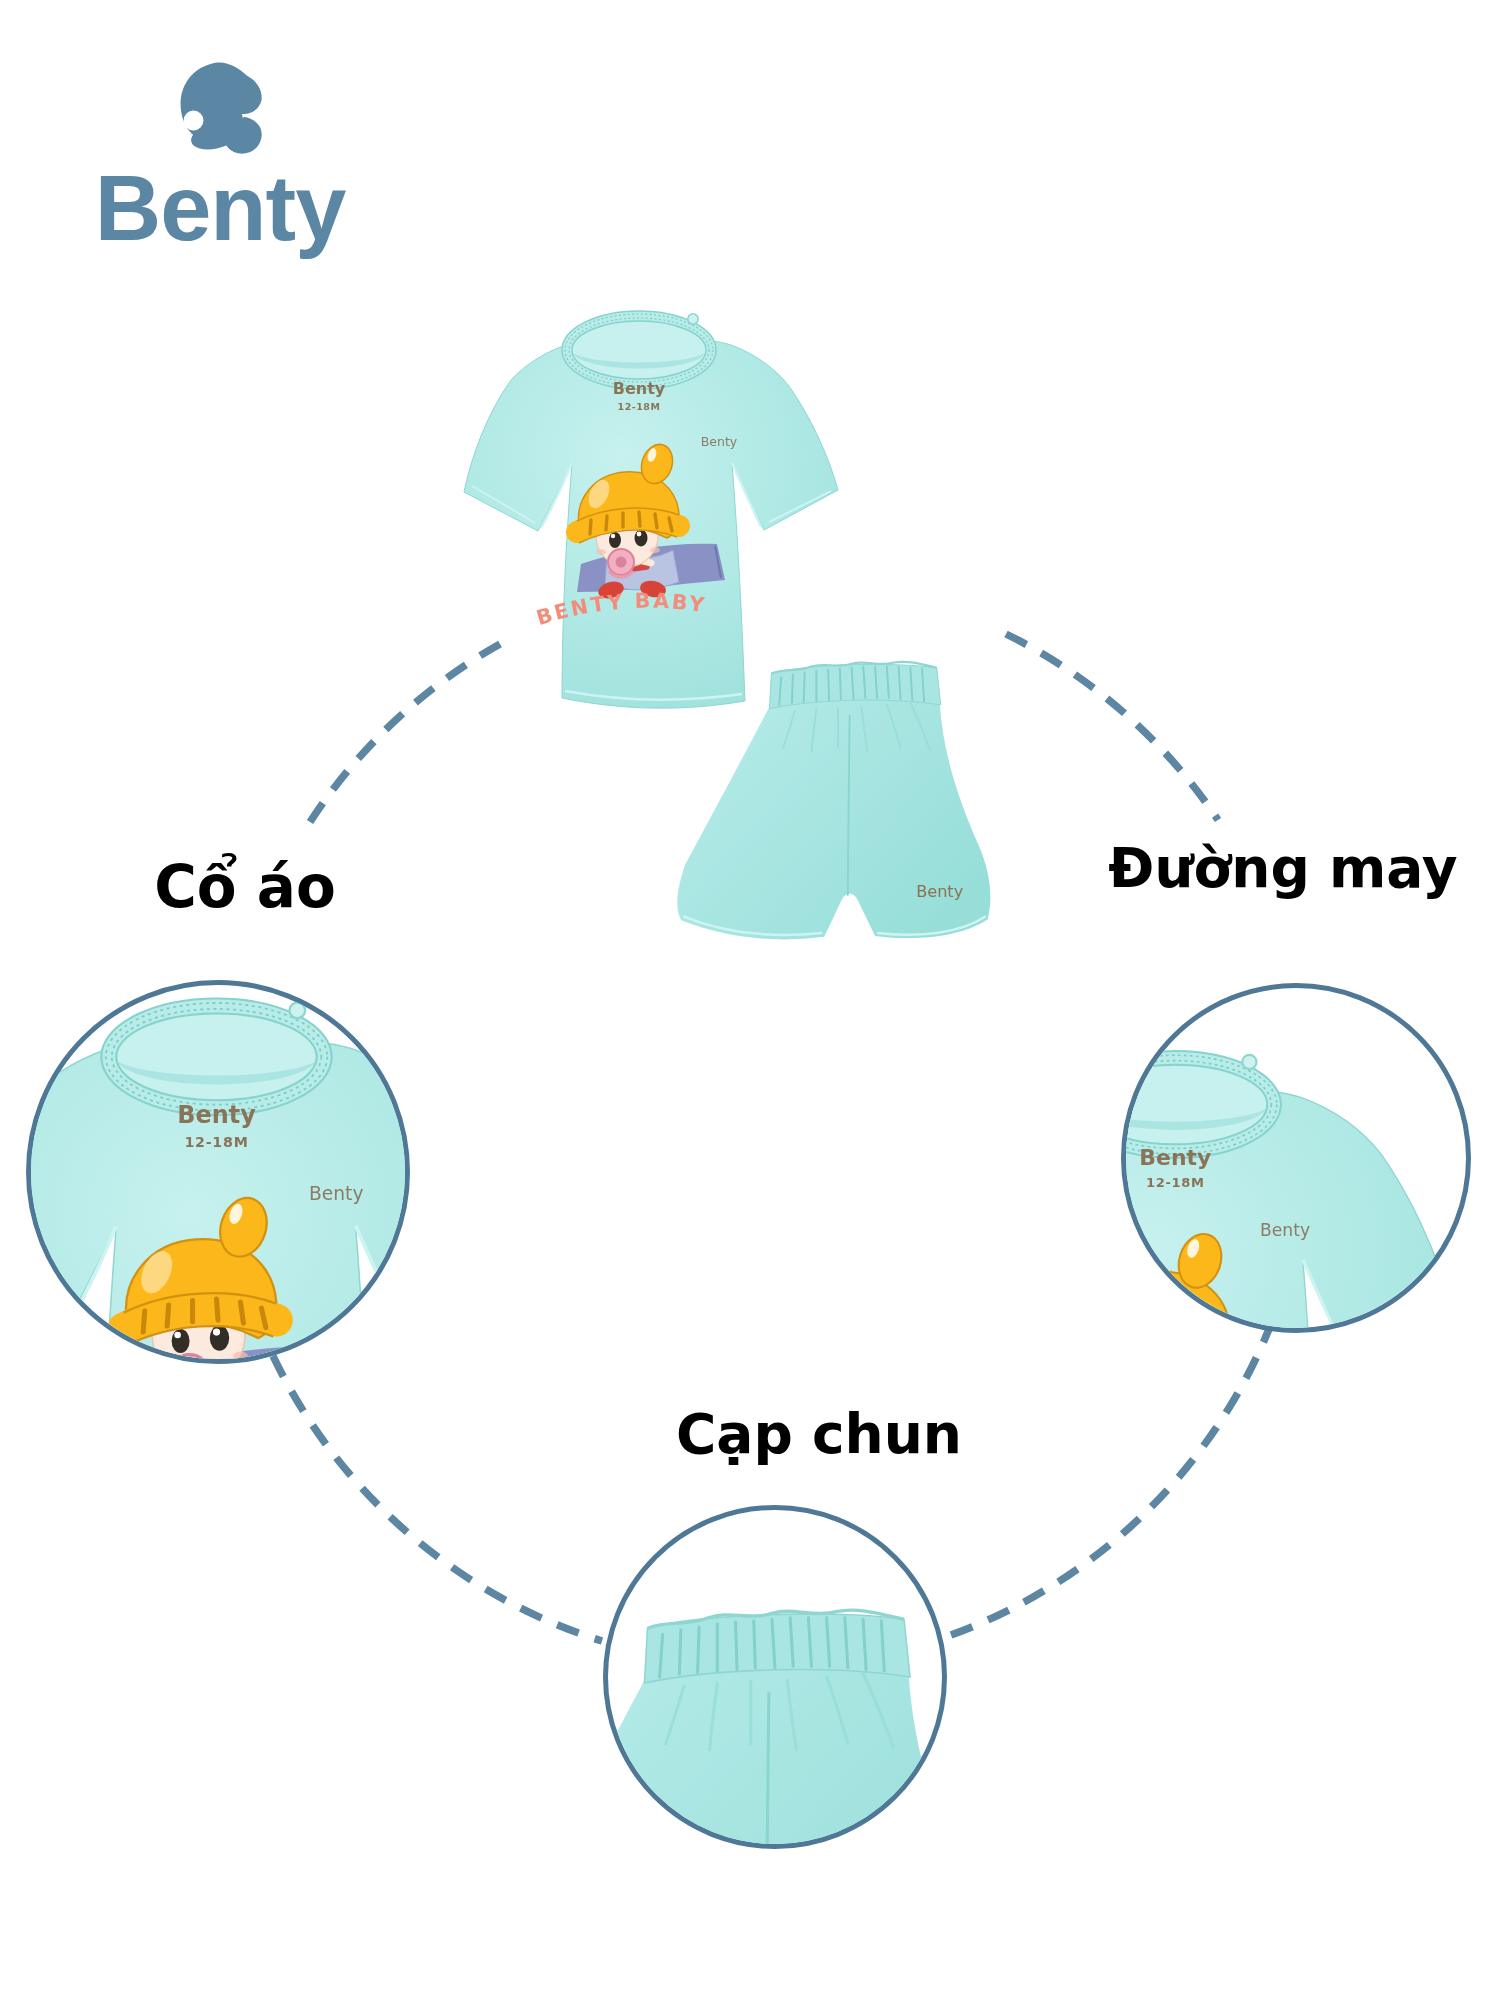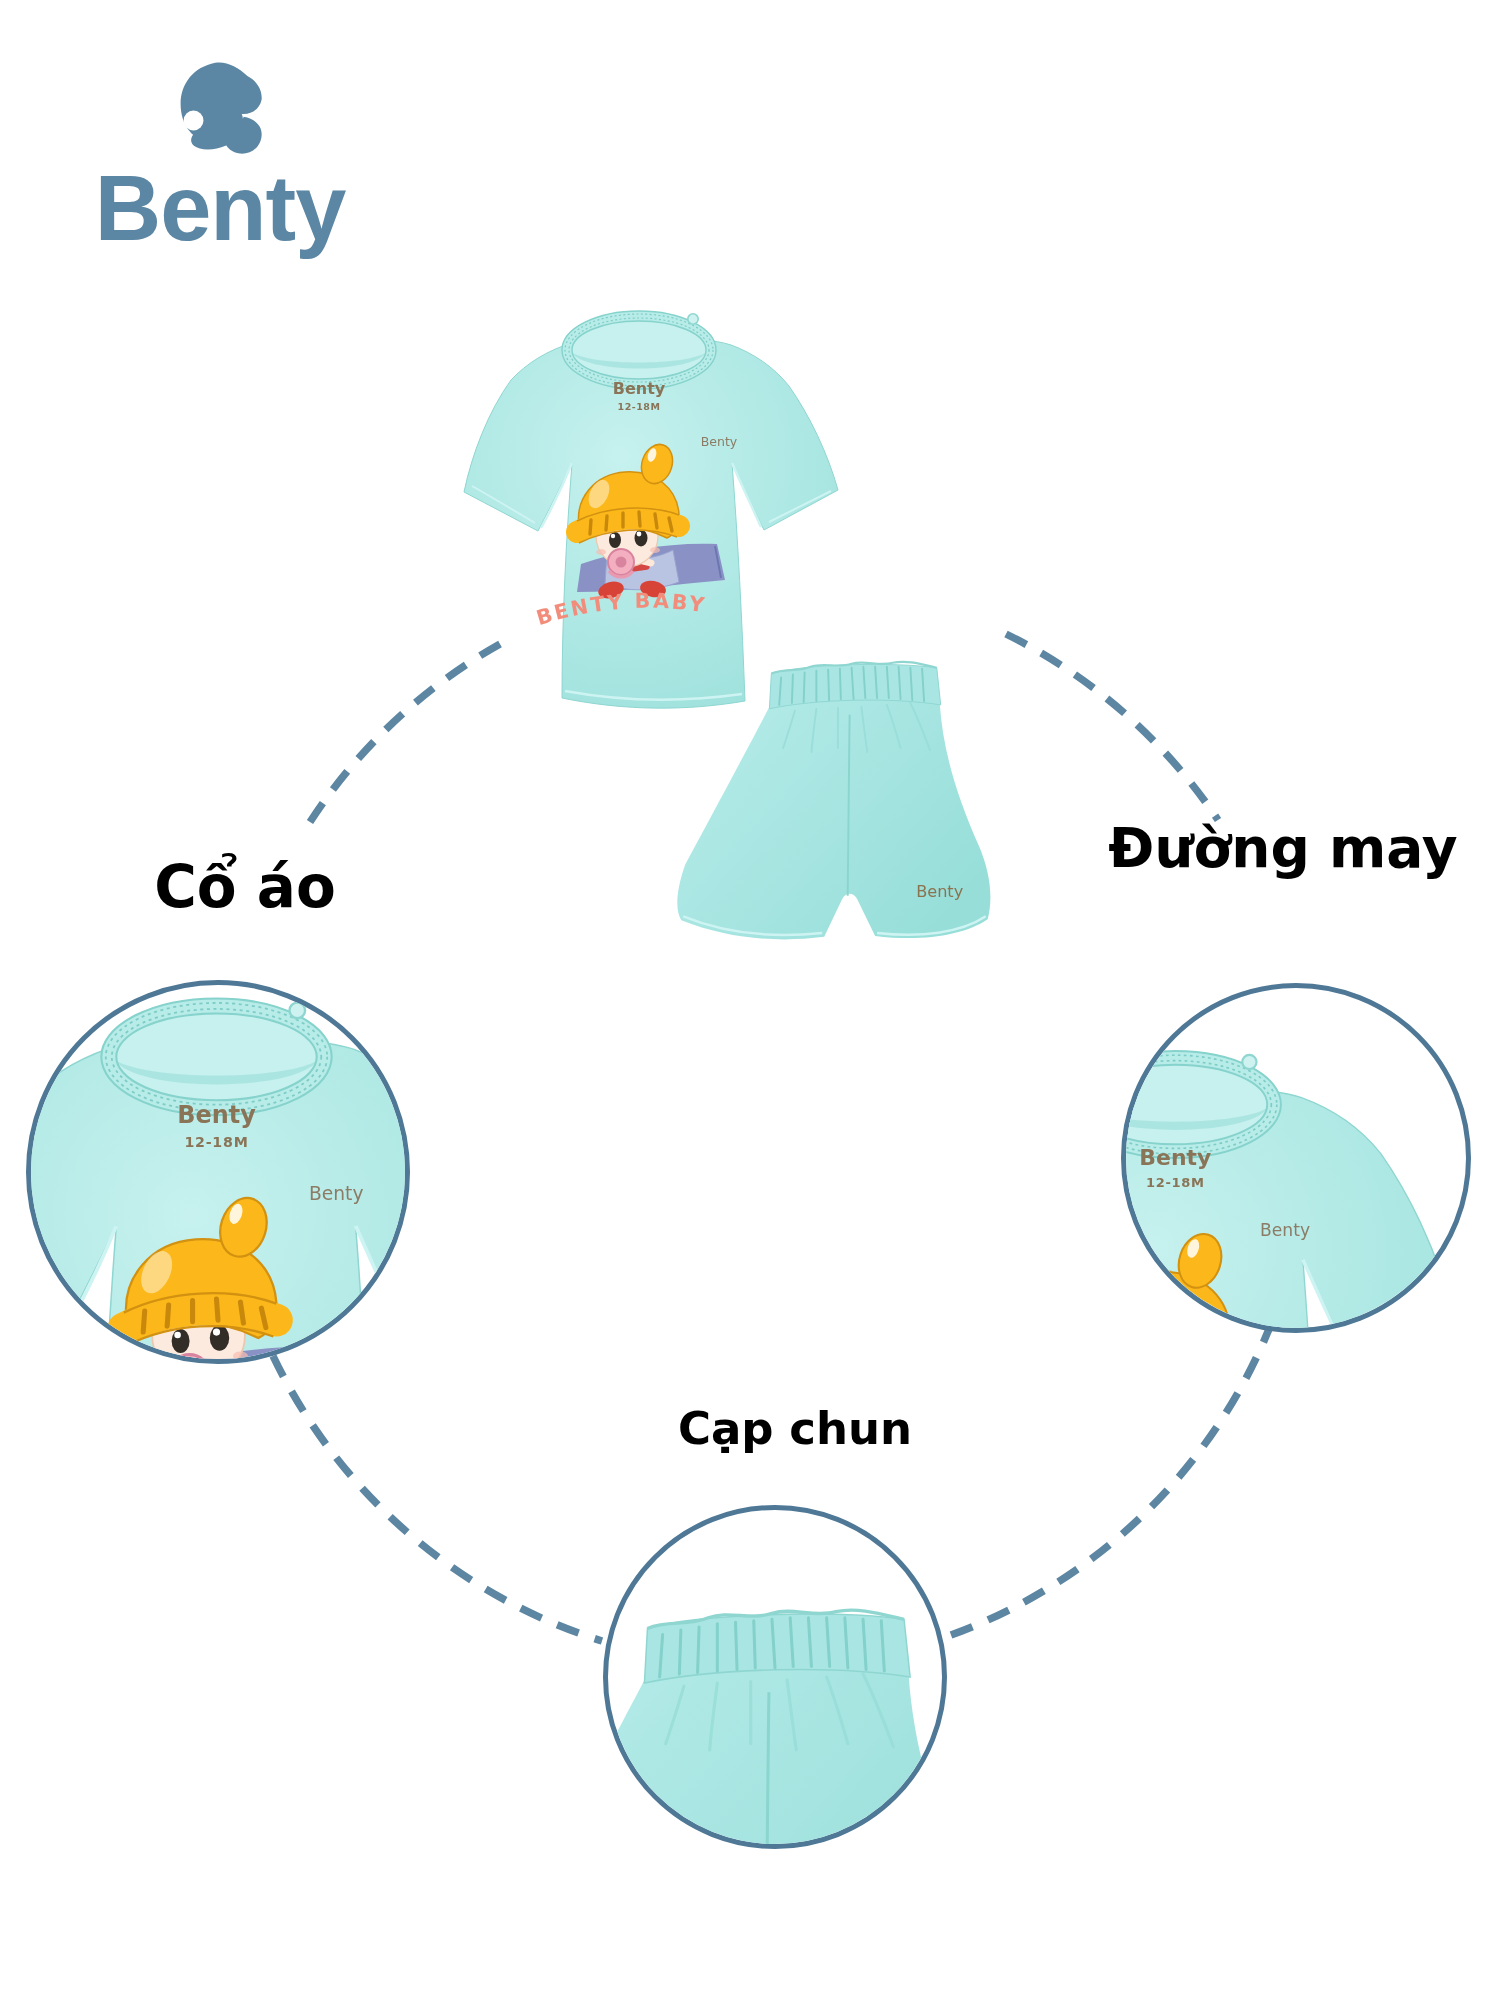--- a/index.html
+++ b/index.html
@@ -16,22 +16,22 @@
   
   .dash-ring{position:absolute;left:0;top:0;width:1500px;height:2000px;z-index:1;}
 
   
   .tee-main{position:absolute;left:425px;top:288px;width:450px;height:460px;z-index:3;}
   .shorts-main{position:absolute;left:648px;top:642px;width:372px;height:323px;z-index:2;}
 
   
   .callout{position:absolute;z-index:4;color:#000000;font-weight:700;text-align:center;line-height:1.02;}
   .callout.collar{left:105px;top:846px;width:280px;font-size:58px;}
-  .callout.seam{left:1080px;top:808px;width:406px;font-size:55px;}
-  .callout.waist{left:640px;top:1394px;width:310px;font-size:45px;}
+  .callout.seam{left:1080px;top:828px;width:406px;font-size:55px;}
+  .callout.waist{left:664px;top:1394px;width:310px;font-size:55px;}
 
   
   .detail-circle{position:absolute;border:5px solid #4e7896;border-radius:50%;overflow:hidden;
                  background:#ffffff;box-sizing:border-box;z-index:5;}
   .detail-circle svg{display:block;width:100%;height:100%;}
   .dc-left{left:26px;top:968px;width:384px;height:384px;}
   .dc-right{left:1121px;top:971px;width:350px;height:350px;}
   .dc-bottom{left:603px;top:1493px;width:344px;height:344px;}
 
   .svg-text{font-family:"DejaVu Sans","Liberation Sans",sans-serif;}

